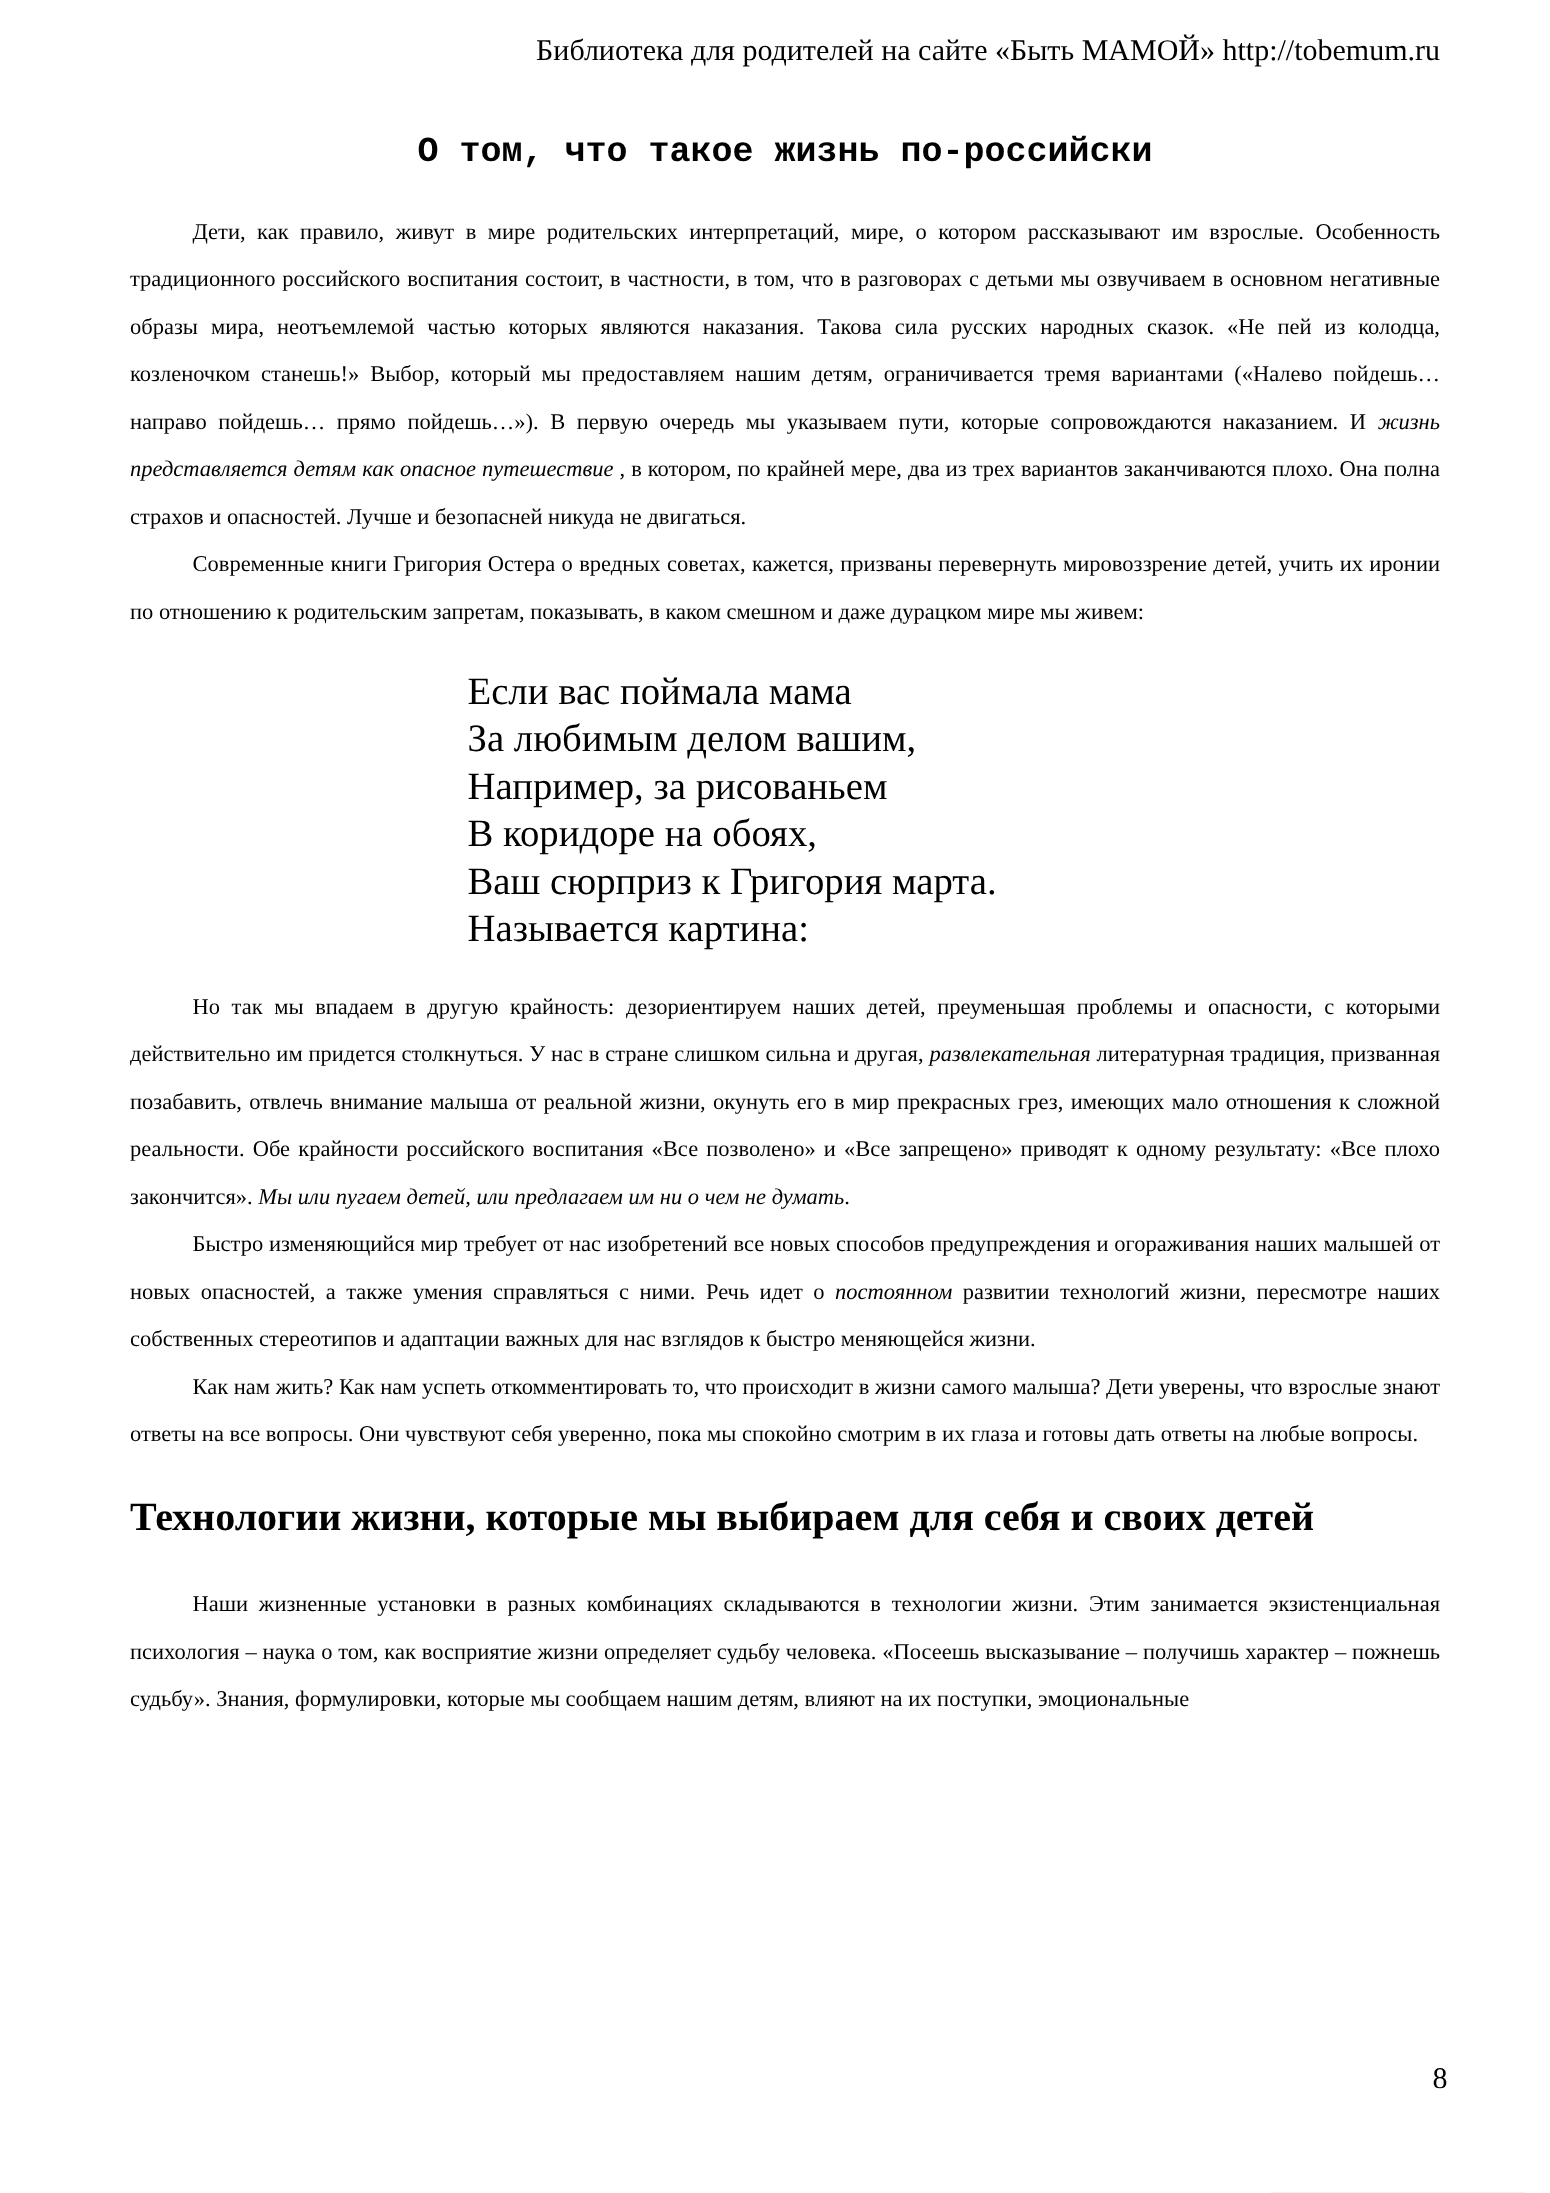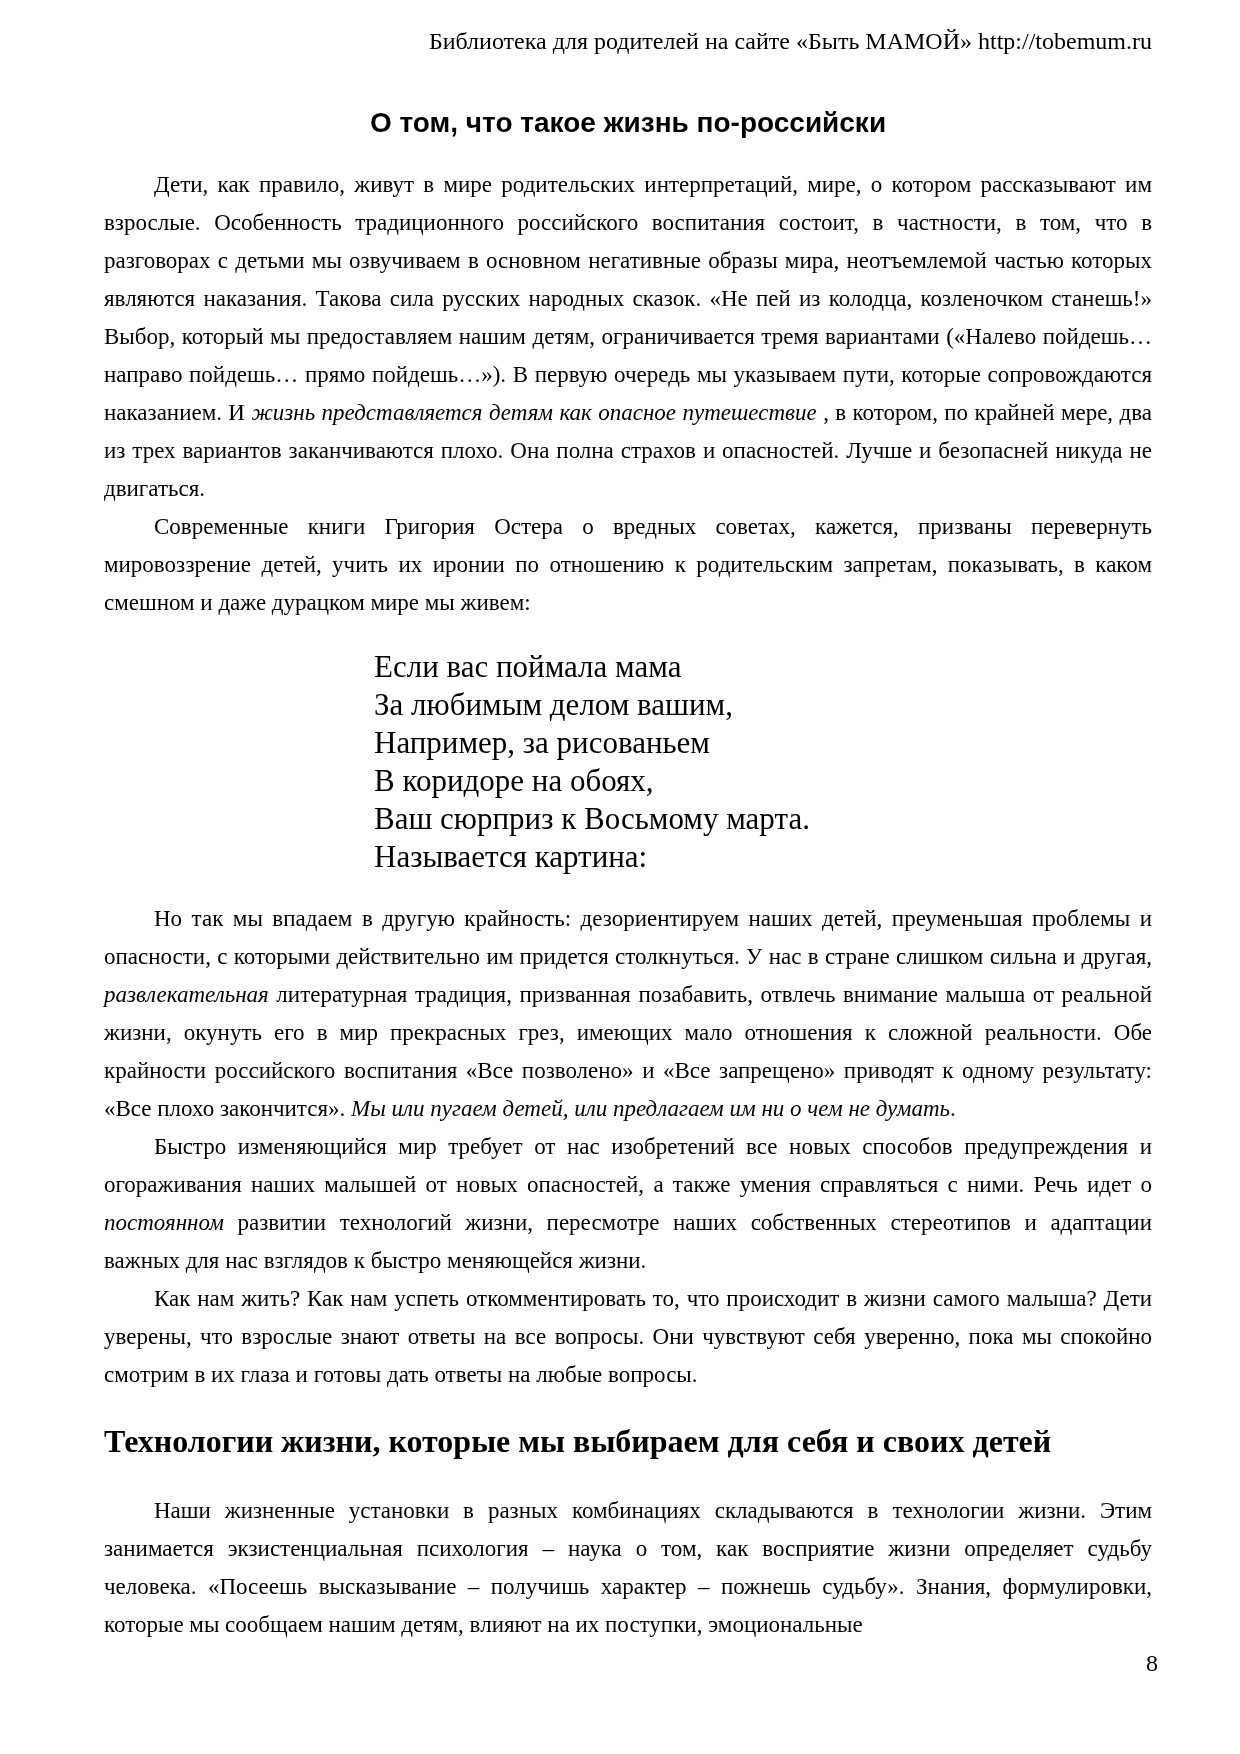--- a/index.html
+++ b/index.html
@@ -22,31 +22,31 @@
   .running-header {
     margin-top: 26px;
     text-align: right;
     font-size: 24px;
     line-height: 30px;
     font-family: "Liberation Serif", serif;
   }
   .doc-title {
     margin: 50px 0 0 0;
     text-align: center;
-    font-family: Liberation Sans, sans-serif;
+    font-family: Liberation Mono, monospace;
     font-weight: bold;
     font-size: 28px;
     line-height: 34px;
   }
   .doc-body { margin-top: 26px; }
   .body-paragraph {
     margin: 0;
     text-align: justify;
     text-indent: 50px;
-    font-size: 23px;
+    font-size: 18px;
     line-height: 38px;
     font-family: "Liberation Serif", serif;
   }
   .body-paragraph .italic { font-style: italic; }
   .poem {
     margin: 26px 0 24px 270px;
     font-size: 31px;
     line-height: 38px;
     font-family: "Liberation Serif", serif;
   }
@@ -75,21 +75,21 @@
     <div class="running-header">Библиотека для родителей на сайте «Быть МАМОЙ» http://tobemum.ru</div>
     <h1 class="doc-title">О том, что такое жизнь по-российски</h1>
     <div class="doc-body">
         <p class="body-paragraph"><span>Дети, как правило, живут в мире родительских интерпретаций, мире, о котором рассказывают им взрослые. Особенность традиционного российского воспитания состоит, в частности, в том, что в разговорах с детьми мы озвучиваем в основном негативные образы мира, неотъемлемой частью которых являются наказания. Такова сила русских народных сказок. «Не пей из колодца, козленочком станешь!» Выбор, который мы предоставляем нашим детям, ограничивается тремя вариантами («Налево пойдешь… направо пойдешь… прямо пойдешь…»). В первую очередь мы указываем пути, которые сопровождаются наказанием. И </span><span class="italic">жизнь представляется детям как опасное путешествие</span><span> , в котором, по крайней мере, два из трех вариантов заканчиваются плохо. Она полна страхов и опасностей. Лучше и безопасней никуда не двигаться.</span></p>
         <p class="body-paragraph"><span>Современные книги Григория Остера о вредных советах, кажется, призваны перевернуть мировоззрение детей, учить их иронии по отношению к родительским запретам, показывать, в каком смешном и даже дурацком мире мы живем:</span></p>
         <div class="poem">
           <div class="poem-line">Если вас поймала мама</div>
           <div class="poem-line">За любимым делом вашим,</div>
           <div class="poem-line">Например, за рисованьем</div>
           <div class="poem-line">В коридоре на обоях,</div>
-          <div class="poem-line">Ваш сюрприз к Восьмому марта.</div>
+          <div class="poem-line">Ваш сюрприз к Григория марта.</div>
           <div class="poem-line">Называется картина:</div>
         </div>
         <p class="body-paragraph"><span>Но так мы впадаем в другую крайность: дезориентируем наших детей, преуменьшая проблемы и опасности, с которыми действительно им придется столкнуться. У нас в стране слишком сильна и другая, </span><span class="italic">развлекательная</span><span> литературная традиция, призванная позабавить, отвлечь внимание малыша от реальной жизни, окунуть его в мир прекрасных грез, имеющих мало отношения к сложной реальности. Обе крайности российского воспитания «Все позволено» и «Все запрещено» приводят к одному результату: «Все плохо закончится». </span><span class="italic">Мы или пугаем детей, или предлагаем им ни о чем не думать</span><span>.</span></p>
         <p class="body-paragraph"><span>Быстро изменяющийся мир требует от нас изобретений все новых способов предупреждения и огораживания наших малышей от новых опасностей, а также умения справляться с ними. Речь идет о </span><span class="italic">постоянном</span><span> развитии технологий жизни, пересмотре наших собственных стереотипов и адаптации важных для нас взглядов к быстро меняющейся жизни.</span></p>
         <p class="body-paragraph"><span>Как нам жить? Как нам успеть откомментировать то, что происходит в жизни самого малыша? Дети уверены, что взрослые знают ответы на все вопросы. Они чувствуют себя уверенно, пока мы спокойно смотрим в их глаза и готовы дать ответы на любые вопросы.</span></p>
         <h2 class="section-heading">Технологии жизни, которые мы выбираем для себя и своих детей</h2>
         <p class="body-paragraph"><span>Наши жизненные установки в разных комбинациях складываются в технологии жизни. Этим занимается экзистенциальная психология – наука о том, как восприятие жизни определяет судьбу человека. «Посеешь высказывание – получишь характер – пожнешь судьбу». Знания, формулировки, которые мы сообщаем нашим детям, влияют на их поступки, эмоциональные</span></p>
       </div>
   </div>
   <div class="page-number">8</div>

